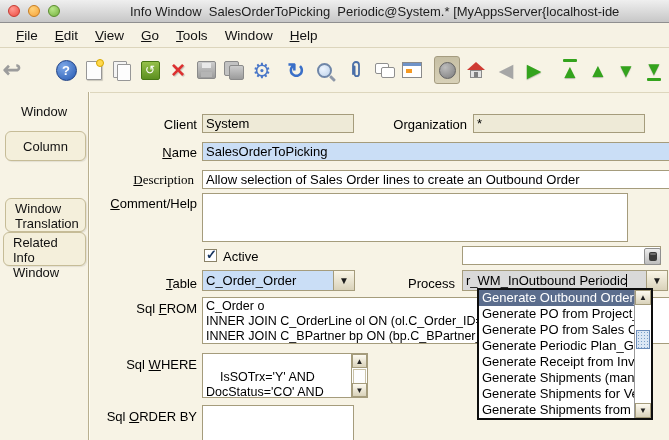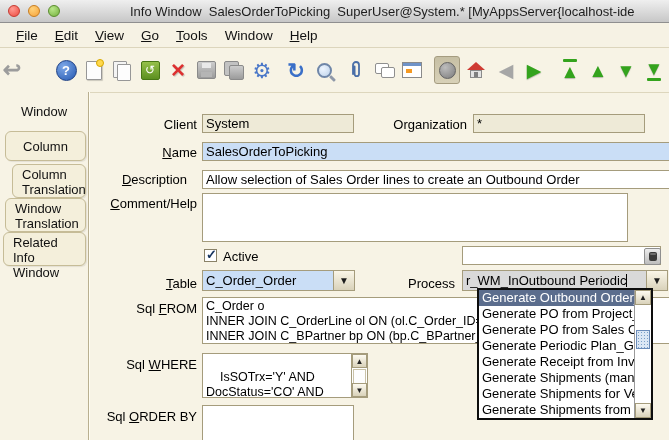--- a/index.html
+++ b/index.html
@@ -119,21 +119,21 @@
 <body>
 
 <div id="screen">
 
   <div class="titlebar">
     <div class="lights">
       <div class="light red"></div>
       <div class="light yellow"></div>
       <div class="light green"></div>
     </div>
-    <div class="title-text">Info Window  SalesOrderToPicking  SuperUser@System.* [MyAppsServer{localhost-ide</div>
+    <div class="title-text">Info Window  SalesOrderToPicking  Periodic@System.* [MyAppsServer{localhost-ide</div>
   </div>
 
   <div class="menubar">
     <span class="menu-item"><u>F</u>ile</span>
     <span class="menu-item"><u>E</u>dit</span>
     <span class="menu-item"><u>V</u>iew</span>
     <span class="menu-item"><u>G</u>o</span>
     <span class="menu-item"><u>T</u>ools</span>
     <span class="menu-item">Window</span>
     <span class="menu-item"><u>H</u>elp</span>
@@ -230,28 +230,27 @@
       </div>
 
   </div>
 
   <div class="hline"></div>
   <div class="vdivider"></div>
   <div class="vdivider2"></div>
 
   <div class="tab center" style="left:0;top:96px;width:88px;height:30px;">Window</div>
   <div class="tab raised center" style="left:5px;top:131px;width:81px;height:30px;">Column</div>
-  <div class="tab raised multi" style="left:12px;top:164px;width:74px;height:34px;">Column Translation</div>
   <div class="tab raised multi" style="left:5px;top:198px;width:81px;height:34px;">Window Translation</div>
   <div class="tab raised multi" style="left:3px;top:232px;width:83px;height:34px;">Related Info Window</div>
 
   <div class="flabel" style="left:97px;top:117px;width:100px;">Client</div>
   <div class="flabel" style="left:367px;top:117px;width:100px;">Organization</div>
   <div class="flabel" style="left:97px;top:145px;width:100px;"><u>N</u>ame</div>
-  <div class="flabel" style="left:87px;top:172px;width:100px;"><u>D</u>escription</div>
+  <div class="flabel" style="left:94px;top:172px;width:100px;font-family:Liberation Serif, serif;"><u>D</u>escription</div>
   <div class="flabel" style="left:87px;top:196px;width:110px;"><u>C</u>omment/Help</div>
   <div class="flabel" style="left:97px;top:276px;width:100px;"><u>T</u>able</div>
   <div class="flabel" style="left:355px;top:276px;width:100px;">Process</div>
   <div class="flabel" style="left:97px;top:301px;width:100px;">Sql <u>F</u>ROM</div>
   <div class="flabel" style="left:97px;top:357px;width:100px;">Sql <u>W</u>HERE</div>
   <div class="flabel" style="left:87px;top:409px;width:110px;">Sql <u>O</u>RDER BY</div>
 
   <div class="field ro" style="left:202px;top:114px;width:152px;height:19px;">System</div>
   <div class="field ro" style="left:473px;top:114px;width:172px;height:19px;">*</div>
   <div class="field mand" style="left:202px;top:142px;width:471px;height:19px;">SalesOrderToPicking</div>

